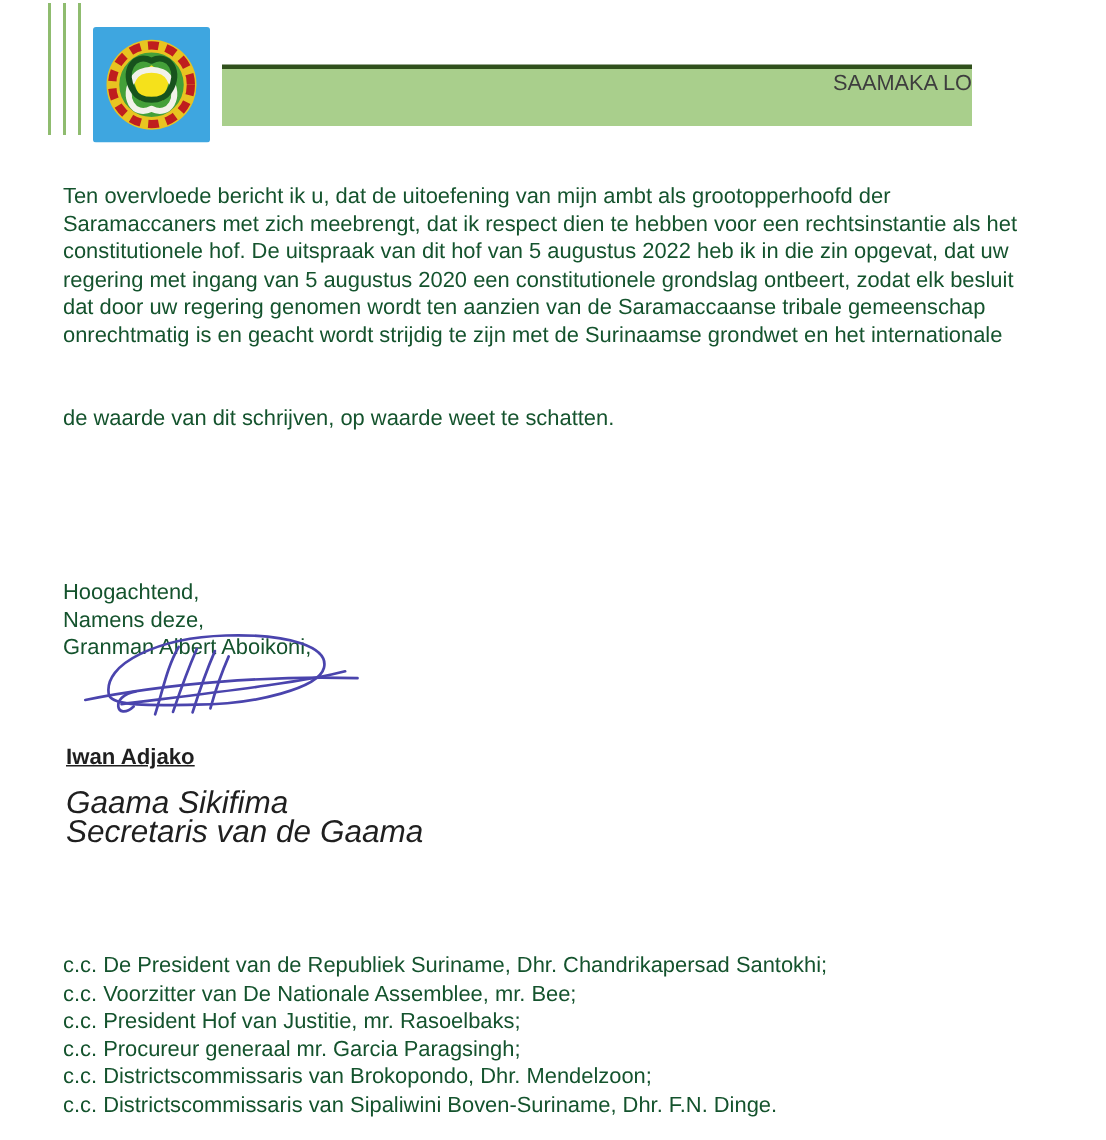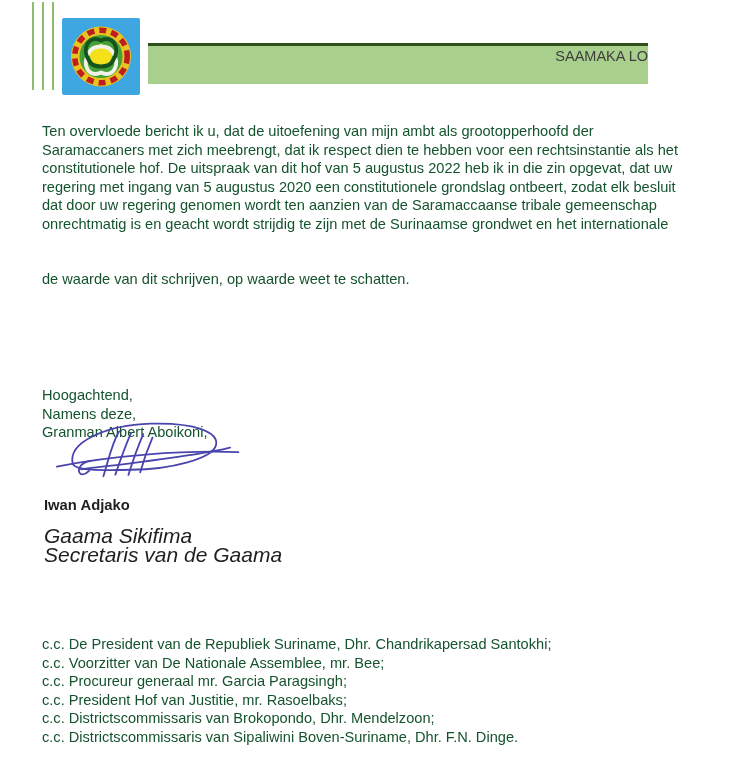--- a/index.html
+++ b/index.html
@@ -35,21 +35,21 @@
     text-align:right;
   }
   .banner .org-name{font-size:14.5px;line-height:17px;}
   .banner .org-sub{font-size:14.5px;line-height:17px;}
   
   .tblock{position:absolute;left:42px;font-size:14.6px;line-height:18.5px;color:#14532d;}
   .tblock .line{white-space:nowrap;}
   .p1{top:122px;}
   .p2{top:270px;}
   .closing{top:341px;margin-top:45px;}
-  .sig-name{position:absolute;left:44px;top:497px;font-size:14.8px;font-weight:bold;}
+  .sig-name{position:absolute;left:44px;top:497px;font-size:14.8px;font-weight:bold;text-decoration:underline;}
   .sig-titles{position:absolute;left:44px;top:527px;font-size:21px;font-style:italic;line-height:18.5px;}
   .cc{top:635px;}
   
   .signature{position:absolute;left:50px;top:418px;width:192px;height:64px;}
 </style>
 </head>
 <body>
 
 <div class="page">
 
@@ -108,19 +108,19 @@
 
   <div class="sig-name">Iwan Adjako</div>
   <div class="sig-titles tblock-like">
       <div class="line">Gaama Sikifima</div>
       <div class="line">Secretaris van de Gaama</div>
     </div>
 
   <div class="tblock cc">
       <div class="line">c.c. De President van de Republiek Suriname, Dhr. Chandrikapersad Santokhi;</div>
       <div class="line">c.c. Voorzitter van De Nationale Assemblee, mr. Bee;</div>
+      <div class="line">c.c. President Hof van Justitie, mr. Rasoelbaks;</div>
       <div class="line">c.c. Procureur generaal mr. Garcia Paragsingh;</div>
-      <div class="line">c.c. President Hof van Justitie, mr. Rasoelbaks;</div>
       <div class="line">c.c. Districtscommissaris van Brokopondo, Dhr. Mendelzoon;</div>
       <div class="line">c.c. Districtscommissaris van Sipaliwini Boven-Suriname, Dhr. F.N. Dinge.</div>
     </div>
 
 </div>
 
 </body></html>

